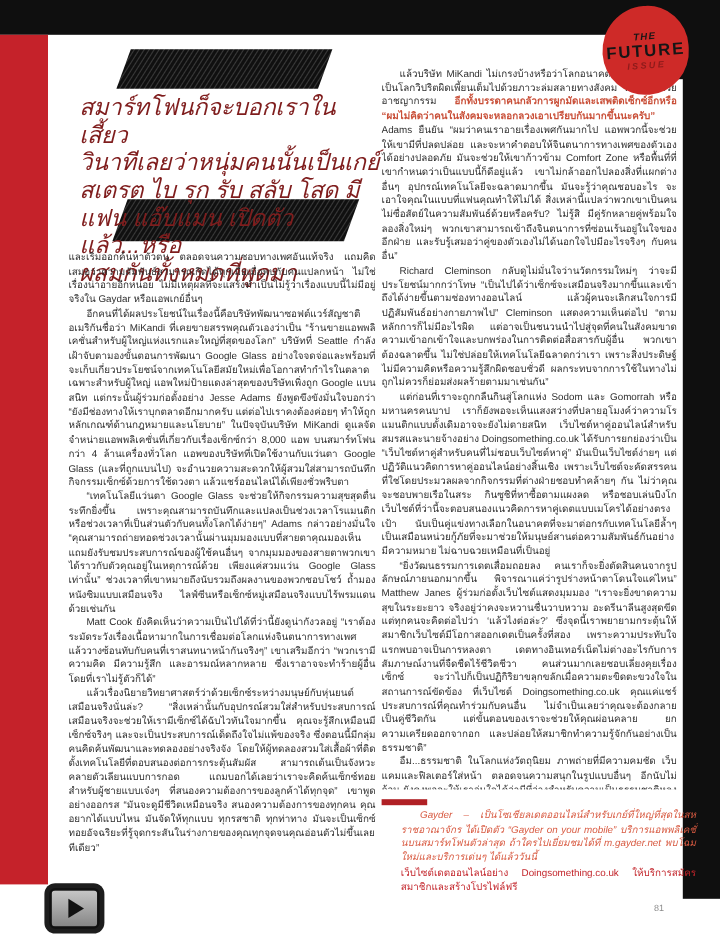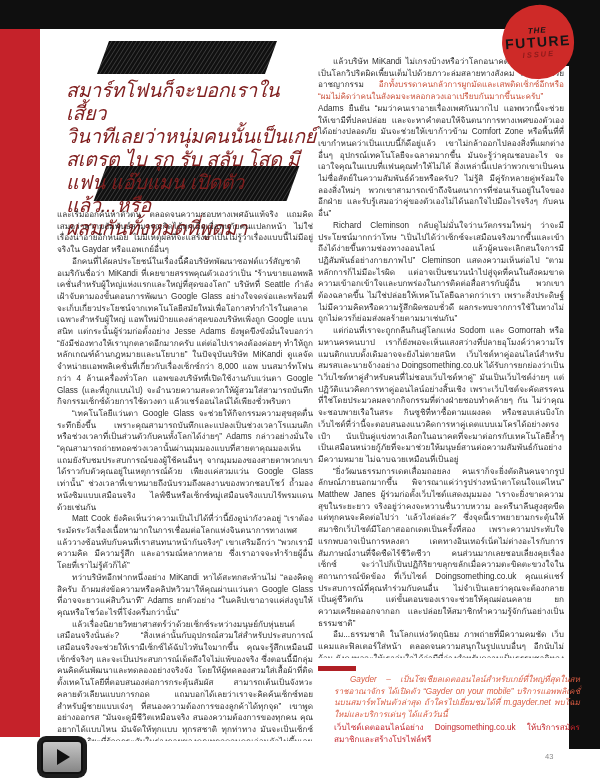--- a/index.html
+++ b/index.html
@@ -25,21 +25,21 @@
   
   .headline{position:absolute;left:66px;top:79px;width:252px;color:#7f1d1d;
             font-size:19.5px;line-height:1.18;font-weight:normal;font-style:italic;
             white-space:pre-line;letter-spacing:-0.2px;}
   
   .col{position:absolute;overflow:hidden;}
   .col-left{left:57px;top:209px;width:256px;height:532px;}
   .col-right{left:318px;top:56px;width:246px;height:602px;}
   .col p{margin:0;text-indent:15px;font-size:8.2px;line-height:11.7px;color:#2e2e2e;text-align:justify;}
   .col p.noindent{text-indent:0;}
-  .redline{color:#c94f38;}
+  .redline{color:#c94f38;font-weight:bold;}
   
   .foot-bar{position:absolute;left:318px;top:666px;width:38px;height:5px;background:#b02025;}
   .footnote{position:absolute;left:334px;top:674px;width:246px;}
   .footnote p{margin:0;font-size:8.2px;line-height:11.5px;text-align:justify;}
   .fn-italic{font-style:italic;color:#d85a41;text-indent:16px;}
   .fn-bold{font-weight:normal;color:#c3242a;margin-top:2px !important;}
   
   .play{position:absolute;left:37px;top:736px;width:50px;height:42px;background:#1d1d1d;
         border-radius:9px;display:flex;align-items:center;justify-content:center;cursor:pointer;}
   .play-inner{width:38px;height:30px;background:linear-gradient(180deg,#c6c6c6,#868686);
@@ -72,21 +72,20 @@
 วินาทีเลยว่าหนุ่มคนนั้นเป็นเกย์
 สเตรต ไบ รุก รับ สลับ โสด มี
 แฟน แอ๊บแมน เปิดตัวแล้ว...หรือ
 ผสมกันทั้งหมดที่พูดมา</div>
 
   <div class="col col-left">
     <p class="noindent">และเริ่มออกค้นหาตัวตน ตลอดจนความชอบทางเพศอันแท้จริง แถมคิดเสมอว่าความสัมพันธ์สามารถเกิดได้ทุกเมื่อเมื่อพบกับคนแปลกหน้า ไม่ใช่เรื่องน่าอายอีกหน่อย ไม่มีเหตุผลที่จะแสร้งทำเป็นไม่รู้ว่าเรื่องแบบนี้ไม่มีอยู่จริงใน Gaydar หรือแอพเกย์อื่นๆ</p>
     <p>อีกคนที่ได้ผลประโยชน์ในเรื่องนี้คือบริษัทพัฒนาซอฟต์แวร์สัญชาติอเมริกันชื่อว่า MiKandi ที่เคยขายสรรพคุณตัวเองว่าเป็น “ร้านขายแอพพลิเคชั่นสำหรับผู้ใหญ่แห่งแรกและใหญ่ที่สุดของโลก” บริษัทที่ Seattle กำลังเฝ้าจับตามองขั้นตอนการพัฒนา Google Glass อย่างใจจดจ่อและพร้อมที่จะเก็บเกี่ยวประโยชน์จากเทคโนโลยีสมัยใหม่เพื่อโอกาสทำกำไรในตลาดเฉพาะสำหรับผู้ใหญ่ แอพใหม่ป้ายแดงล่าสุดของบริษัทเพิ่งถูก Google แบนสนิท แต่กระนั้นผู้ร่วมก่อตั้งอย่าง Jesse Adams ยังพูดขึงขังมั่นใจบอกว่า “ยังมีช่องทางให้เราบุกตลาดอีกมากครับ แต่ต่อไปเราคงต้องค่อยๆ ทำให้ถูกหลักเกณฑ์ด้านกฎหมายและนโยบาย” ในปัจจุบันบริษัท MiKandi ดูแลจัดจำหน่ายแอพพลิเคชั่นที่เกี่ยวกับเรื่องเซ็กซ์กว่า 8,000 แอพ บนสมาร์ทโฟนกว่า 4 ล้านเครื่องทั่วโลก แอพของบริษัทที่เปิดใช้งานกับแว่นตา Google Glass (และที่ถูกแบนไป) จะอำนวยความสะดวกให้ผู้สวมใส่สามารถบันทึกกิจกรรมเซ็กซ์ด้วยการใช้ดวงตา แล้วแชร์ออนไลน์ได้เพียงชั่วพริบตา</p>
     <p>“เทคโนโลยีแว่นตา Google Glass จะช่วยให้กิจกรรมความสุขสุดตื่นระทึกยิ่งขึ้น เพราะคุณสามารถบันทึกและแปลงเป็นช่วงเวลาโรแมนติก หรือช่วงเวลาที่เป็นส่วนตัวกับคนทั้งโลกได้ง่ายๆ” Adams กล่าวอย่างมั่นใจ “คุณสามารถถ่ายทอดช่วงเวลานั้นผ่านมุมมองแบบที่สายตาคุณมองเห็น แถมยังรับชมประสบการณ์ของผู้ใช้คนอื่นๆ จากมุมมองของสายตาพวกเขาได้ราวกับตัวคุณอยู่ในเหตุการณ์ด้วย เพียงแค่สวมแว่น Google Glass เท่านั้น” ช่วงเวลาที่เขาหมายถึงนับรวมถึงผลงานของพวกชอบโชว์ ถ้ำมอง หนังซิมแบบเสมือนจริง ไลฟ์ซีนหรือเซ็กซ์หมู่เสมือนจริงแบบไร้พรมแดนด้วยเช่นกัน</p>
     <p>Matt Cook ยังคิดเห็นว่าความเป็นไปได้ที่ว่านี้ยังดูน่ากังวลอยู่ “เราต้องระมัดระวังเรื่องเนื้อหามากในการเชื่อมต่อโลกแห่งจินตนาการทางเพศ แล้ววางซ้อนทับกับคนที่เราสนทนาหน้ากันจริงๆ” เขาเสริมอีกว่า “พวกเรามีความคิด มีความรู้สึก และอารมณ์หลากหลาย ซึ่งเราอาจจะทำร้ายผู้อื่นโดยที่เราไม่รู้ตัวก็ได้”</p>
-    <p>ทว่าบริษัทอีกฟากหนึ่งอย่าง MiKandi หาได้สะทกสะท้านไม่ “ลองคิดดูสิครับ ถ้าผมส่งข้อความหรือคลิปหวิวมาให้คุณผ่านแว่นตา Google Glass ที่อาจจะยาวแค่สิบวินาที” Adams ยกตัวอย่าง “ในคลิปเขาอาจแค่ส่งจูบให้คุณหรือโชว์อะไรที่โจ๋งครึ่มกว่านั้น”</p>
     <p>แล้วเรื่องนิยายวิทยาศาสตร์ว่าด้วยเซ็กซ์ระหว่างมนุษย์กับหุ่นยนต์เสมือนจริงนั่นล่ะ? “สิ่งเหล่านั้นกับอุปกรณ์สวมใส่สำหรับประสบการณ์เสมือนจริงจะช่วยให้เรามีเซ็กซ์ได้ฉับไวทันใจมากขึ้น คุณจะรู้สึกเหมือนมีเซ็กซ์จริงๆ และจะเป็นประสบการณ์เด็ดถึงใจไม่แพ้ของจริง ซึ่งตอนนี้มีกลุ่มคนคิดค้นพัฒนาและทดลองอย่างจริงจัง โดยให้ผู้ทดลองสวมใส่เสื้อผ้าที่ติดตั้งเทคโนโลยีที่ตอบสนองต่อการกระตุ้นสัมผัส สามารถเต้นเป็นจังหวะคลายตัวเลียนแบบการกอด แถมบอกได้เลยว่าเราจะคิดค้นเซ็กซ์ทอยสำหรับผู้ชายแบบเจ๋งๆ ที่สนองความต้องการของลูกค้าได้ทุกจุด” เขาพูดอย่างออกรส “มันจะดูมีชีวิตเหมือนจริง สนองความต้องการของทุกคน คุณอยากได้แบบไหน มันจัดให้ทุกแบบ ทุกรสชาติ ทุกท่าทาง มันจะเป็นเซ็กซ์ทอยอัจฉริยะที่รู้จุดกระสันในร่างกายของคุณทุกจุดจนคุณอ่อนตัวไม่ขึ้นเลยทีเดียว”</p>
   </div>
 
   <div class="col col-right">
     <p><span>แล้วบริษัท MiKandi ไม่เกรงบ้างหรือว่าโลกอนาคตของเราจะกลายเป็นโลกวิปริตผิดเพี้ยนเต็มไปด้วยภาวะล่มสลายทางสังคม ฟอนเฟะด้วยอาชญากรรม </span><span class="redline">อีกทั้งบรรดาคนกลัวการผูกมัดและเสพติดเซ็กซ์อีกหรือ “ผมไม่คิดว่าคนในสังคมจะหลอกลวงเอาเปรียบกันมากขึ้นนะครับ”</span><span> Adams ยืนยัน “ผมว่าคนเราอายเรื่องเพศกันมากไป แอพพวกนี้จะช่วยให้เขามีที่ปลดปล่อย และจะหาคำตอบให้จินตนาการทางเพศของตัวเองได้อย่างปลอดภัย มันจะช่วยให้เขาก้าวข้าม Comfort Zone หรือพื้นที่ที่เขากำหนดว่าเป็นแบบนี้ก็ดีอยู่แล้ว เขาไม่กล้าออกไปลองสิ่งที่แผกต่างอื่นๆ อุปกรณ์เทคโนโลยีจะฉลาดมากขึ้น มันจะรู้ว่าคุณชอบอะไร จะเอาใจคุณในแบบที่แฟนคุณทำให้ไม่ได้ สิ่งเหล่านี้แปลว่าพวกเขาเป็นคนไม่ซื่อสัตย์ในความสัมพันธ์ด้วยหรือครับ? ไม่รู้สิ มีคู่รักหลายคู่พร้อมใจลองสิ่งใหม่ๆ พวกเขาสามารถเข้าถึงจินตนาการที่ซ่อนเร้นอยู่ในใจของอีกฝ่าย และรับรู้เสมอว่าคู่ของตัวเองไม่ได้นอกใจไปมีอะไรจริงๆ กับคนอื่น”</span></p>
     <p>Richard Cleminson กลับดูไม่มั่นใจว่านวัตกรรมใหม่ๆ ว่าจะมีประโยชน์มากกว่าโทษ “เป็นไปได้ว่าเซ็กซ์จะเสมือนจริงมากขึ้นและเข้าถึงได้ง่ายขึ้นตามช่องทางออนไลน์ แล้วผู้คนจะเลิกสนใจการมีปฏิสัมพันธ์อย่างกายภาพไป” Cleminson แสดงความเห็นต่อไป “ตามหลักการก็ไม่มีอะไรผิด แต่อาจเป็นชนวนนำไปสู่จุดที่คนในสังคมขาดความเข้าอกเข้าใจและบกพร่องในการติดต่อสื่อสารกับผู้อื่น พวกเขาต้องฉลาดขึ้น ไม่ใช่ปล่อยให้เทคโนโลยีฉลาดกว่าเรา เพราะสิ่งประดิษฐ์ไม่มีความคิดหรือความรู้สึกผิดชอบชั่วดี ผลกระทบจากการใช้ในทางไม่ถูกไม่ควรก็ย่อมส่งผลร้ายตามมาเช่นกัน”</p>
     <p>แต่ก่อนที่เราจะถูกกลืนกินสู่โลกแห่ง Sodom และ Gomorrah หรือมหานครคนบาป เราก็ยังพอจะเห็นแสงสว่างที่ปลายอุโมงค์ว่าความโรแมนติกแบบดั้งเดิมอาจจะยังไม่ตายสนิท เว็บไซต์หาคู่ออนไลน์สำหรับสมรสและนายจ้างอย่าง Doingsomething.co.uk ได้รับการยกย่องว่าเป็น “เว็บไซต์หาคู่สำหรับคนที่ไม่ชอบเว็บไซต์หาคู่” มันเป็นเว็บไซต์ง่ายๆ แต่ปฏิวัติแนวคิดการหาคู่ออนไลน์อย่างสิ้นเชิง เพราะเว็บไซต์จะคัดสรรคนที่ใช่โดยประมวลผลจากกิจกรรมที่ต่างฝ่ายชอบทำคล้ายๆ กัน ไม่ว่าคุณจะชอบพายเรือในสระ กินซูชิที่หาซื้อตามแผงลด หรือชอบเล่นบิงโก เว็บไซต์ที่ว่านี้จะตอบสนองแนวคิดการหาคู่เดตแบบเมโครได้อย่างตรงเป้า นับเป็นคู่แข่งทางเลือกในอนาคตที่จะมาต่อกรกับเทคโนโลยีล้ำๆ เป็นเสมือนหน่วยกู้ภัยที่จะมาช่วยให้มนุษย์สานต่อความสัมพันธ์กันอย่างมีความหมาย ไม่ฉาบฉวยเหมือนที่เป็นอยู่</p>
     <p>“ยิ่งวัฒนธรรมการเดตเสื่อมถอยลง คนเราก็จะยิ่งตัดสินคนจากรูปลักษณ์ภายนอกมากขึ้น พิจารณาแค่ว่ารูปร่างหน้าตาโดนใจแค่ไหน” Matthew Janes ผู้ร่วมก่อตั้งเว็บไซต์แสดงมุมมอง “เราจะยิ่งขาดความสุขในระยะยาว จริงอยู่ว่าคงจะหวานชื่นวาบหวาม อะดรีนาลีนสูงสุดขีด แต่ทุกคนจะคิดต่อไปว่า ‘แล้วไงต่อล่ะ?’ ซึ่งจุดนี้เราพยายามกระตุ้นให้สมาชิกเว็บไซต์มีโอกาสออกเดตเป็นครั้งที่สอง เพราะความประทับใจแรกพบอาจเป็นการหลงตา เดตทางอินเทอร์เน็ตไม่ต่างอะไรกับการสัมภาษณ์งานที่จืดชืดไร้ชีวิตชีวา คนส่วนมากเลยชอบเลี่ยงคุยเรื่องเซ็กซ์ จะว่าไปก็เป็นปฏิกิริยาขลุกขลักเมื่อความตะขิดตะขวงใจในสถานการณ์ขัดข้อง ที่เว็บไซต์ Doingsomething.co.uk คุณแค่แชร์ประสบการณ์ที่คุณทำร่วมกับคนอื่น ไม่จำเป็นเลยว่าคุณจะต้องกลายเป็นคู่ชีวิตกัน แต่ขั้นตอนของเราจะช่วยให้คุณผ่อนคลาย ยกความเครียดออกจากอก และปล่อยให้สมาชิกทำความรู้จักกันอย่างเป็นธรรมชาติ”</p>
     <p>อืม...ธรรมชาติ ในโลกแห่งวัตถุนิยม ภาพถ่ายที่มีความคมชัด เว็บแคมและฟิลเตอร์ใส่หน้า ตลอดจนความสนุกในรูปแบบอื่นๆ อีกนับไม่ถ้วน ยังคงพอจะให้เราอุ่นใจได้ว่ามีที่ว่างสำหรับความเป็นธรรมชาติหลงเหลืออยู่ท่ามกลางความจอแจจากเทคโนโลยี “เรายึดมั่นนโยบายสนับสนุนให้สมาชิกเว็บไซต์ปิดเครื่องมือสื่อสารอย่างเช่นโทรศัพท์ ตอนที่เขาออกเดตกัน เพื่อจะได้ใส่ความสนใจกับคู่เดตอย่างเต็มที่” Janes เสริม</p>
 
@@ -97,15 +96,15 @@
     <p class="fn-italic">Gayder – เป็นโซเชียลเดตออนไลน์สำหรับเกย์ที่ใหญ่ที่สุดในสหราชอาณาจักร ได้เปิดตัว “Gayder on your mobile” บริการแอพพลิเคชั่นบนสมาร์ทโฟนตัวล่าสุด ถ้าใครไปเยี่ยมชมได้ที่ m.gayder.net พบโฉมใหม่และบริการเด่นๆ ได้แล้ววันนี้</p>
     <p class="fn-bold">เว็บไซต์เดตออนไลน์อย่าง Doingsomething.co.uk ให้บริการสมัครสมาชิกและสร้างโปรไฟล์ฟรี</p>
   </div>
 
   <div class="play">
     <div class="play-inner">
       <div class="play-tri"></div>
     </div>
   </div>
 
-  <div class="pagenum">43</div>
+  <div class="pagenum">81</div>
 
 </div>
 
 </body></html>

